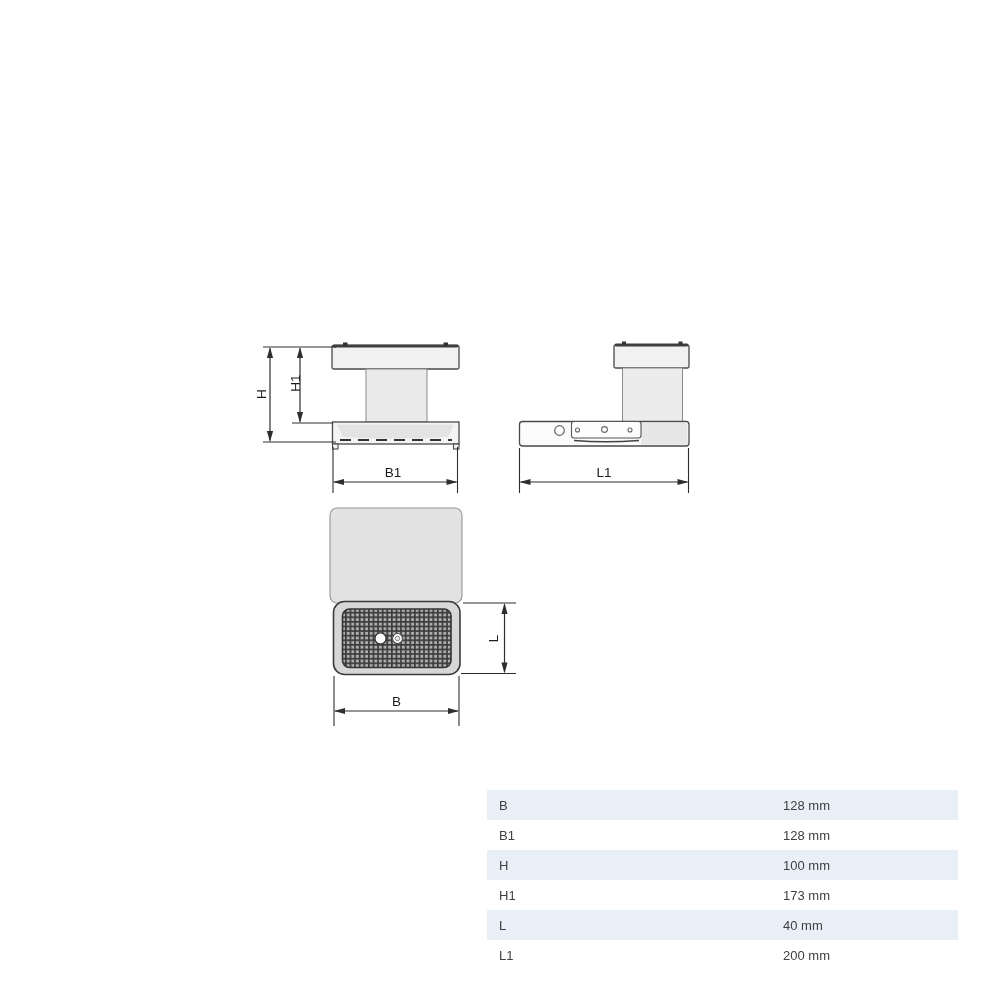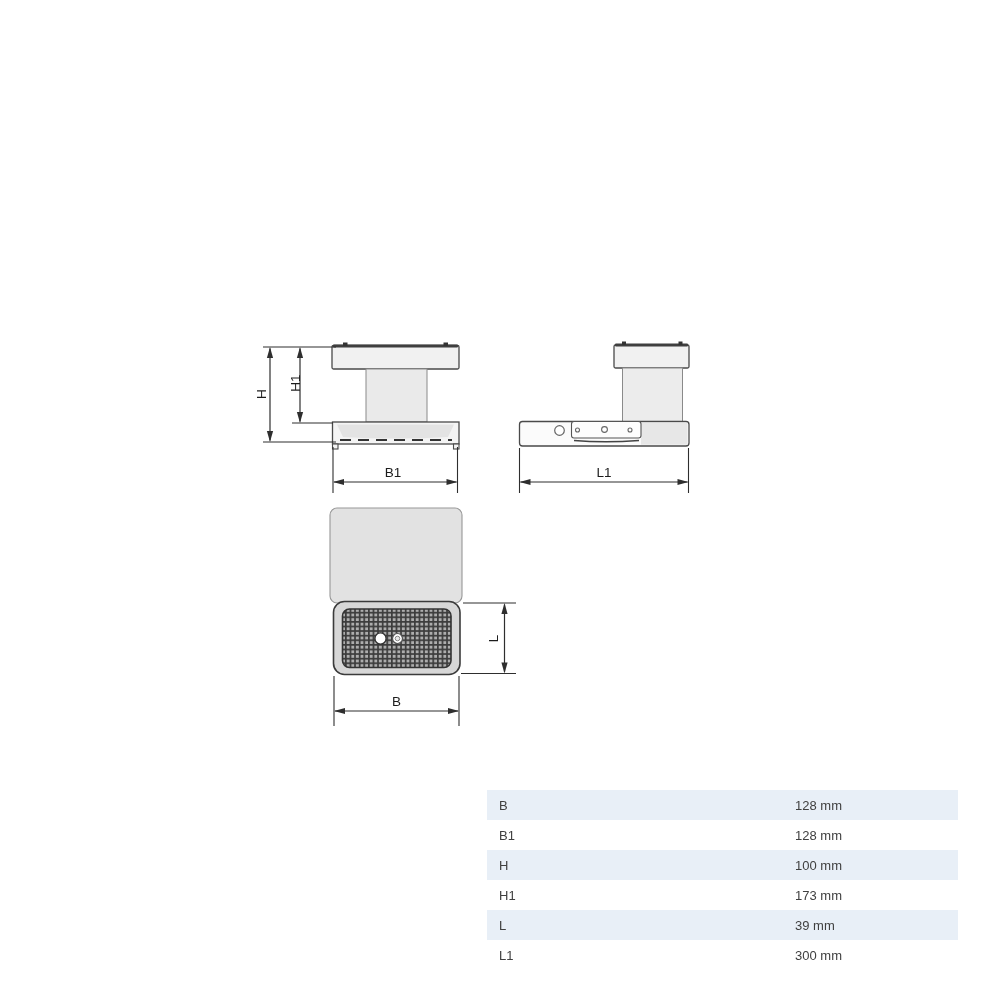--- a/index.html
+++ b/index.html
@@ -38,21 +38,20 @@
   .spec-row.alt {
     background: #e8eff7;
   }
   .spec-label {
     padding-left: 12px;
     width: 284px;
     box-sizing: content-box;
   }
   .spec-value {
     flex: 1;
-    margin-left: 12px;
   }
 </style>
 </head>
 <body>
 
 <div class="canvas">
 
   <svg width="1000" height="760" viewBox="0 0 1000 760" style="position:absolute;left:0;top:0;">
     <defs>
       <pattern id="knurl" width="4.6" height="4.6" patternUnits="userSpaceOnUse">
@@ -174,21 +173,21 @@
     <div class="spec-row alt">
       <span class="spec-label">H</span>
       <span class="spec-value">100 mm</span>
     </div>
     <div class="spec-row">
       <span class="spec-label">H1</span>
       <span class="spec-value">173 mm</span>
     </div>
     <div class="spec-row alt">
       <span class="spec-label">L</span>
-      <span class="spec-value">39 mm</span>
+      <span class="spec-value">40 mm</span>
     </div>
     <div class="spec-row">
       <span class="spec-label">L1</span>
-      <span class="spec-value">300 mm</span>
+      <span class="spec-value">200 mm</span>
     </div>
   </div>
 
 </div>
 
 </body></html>

